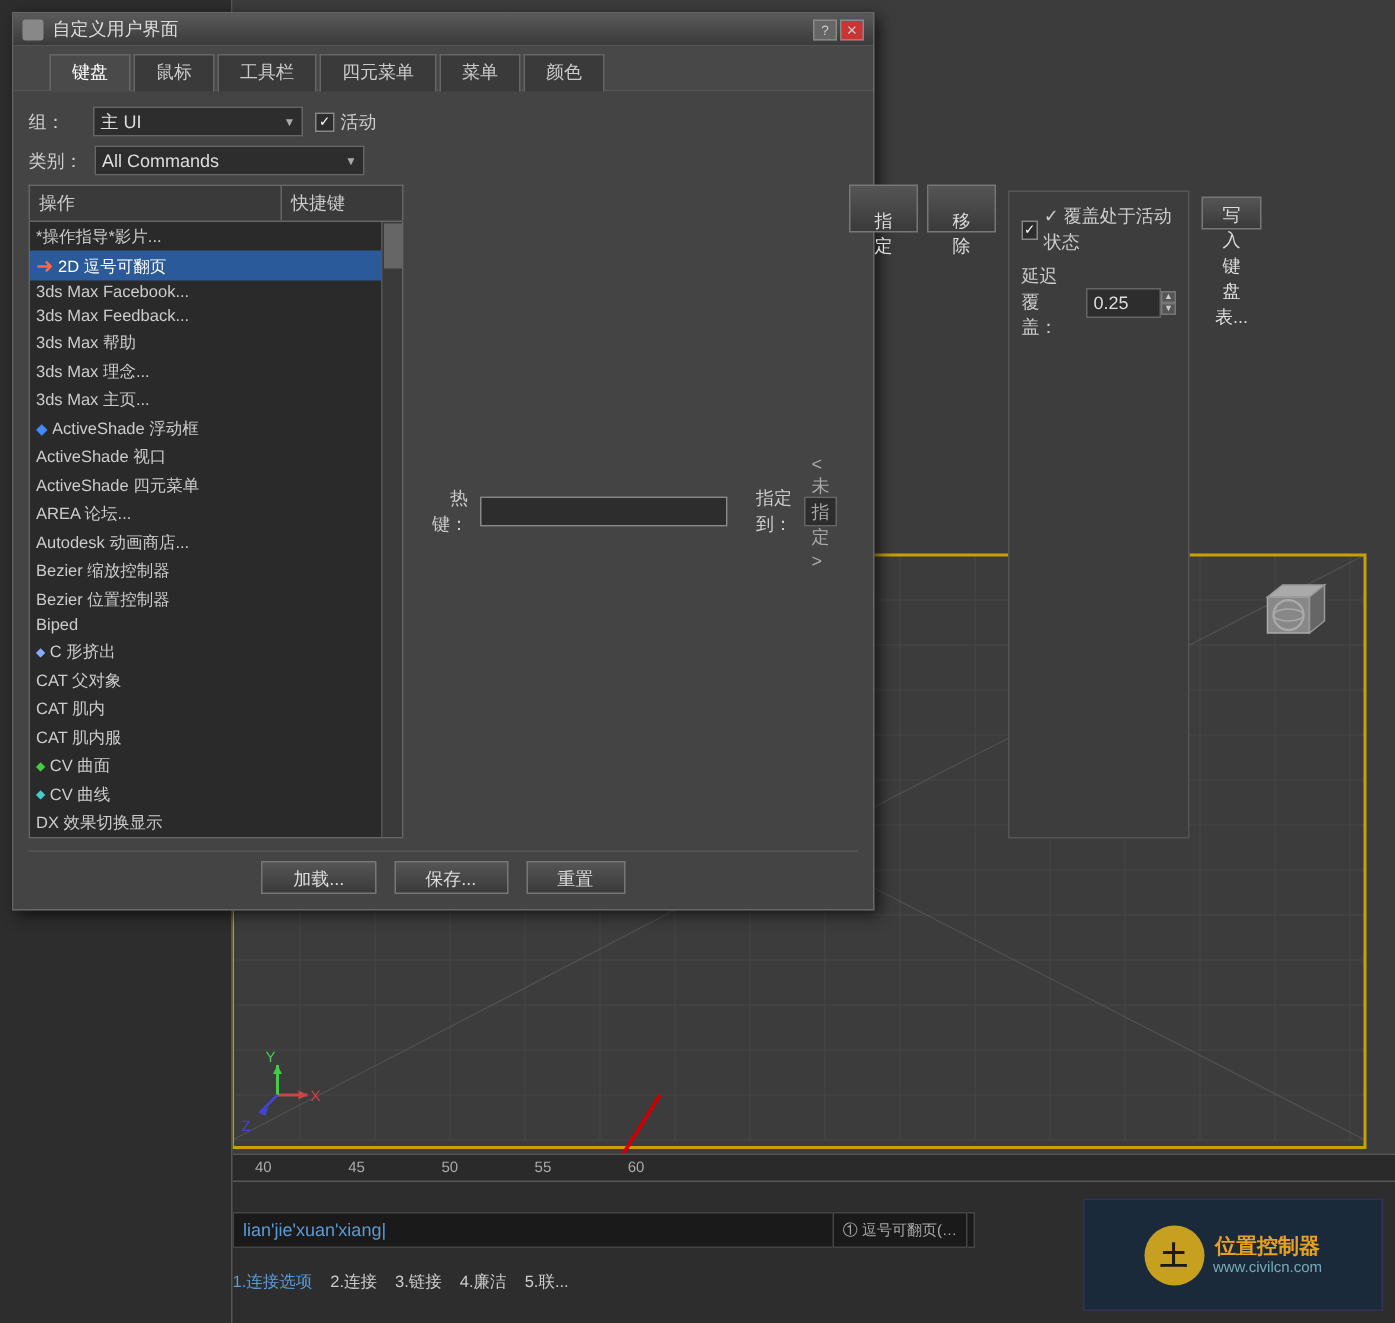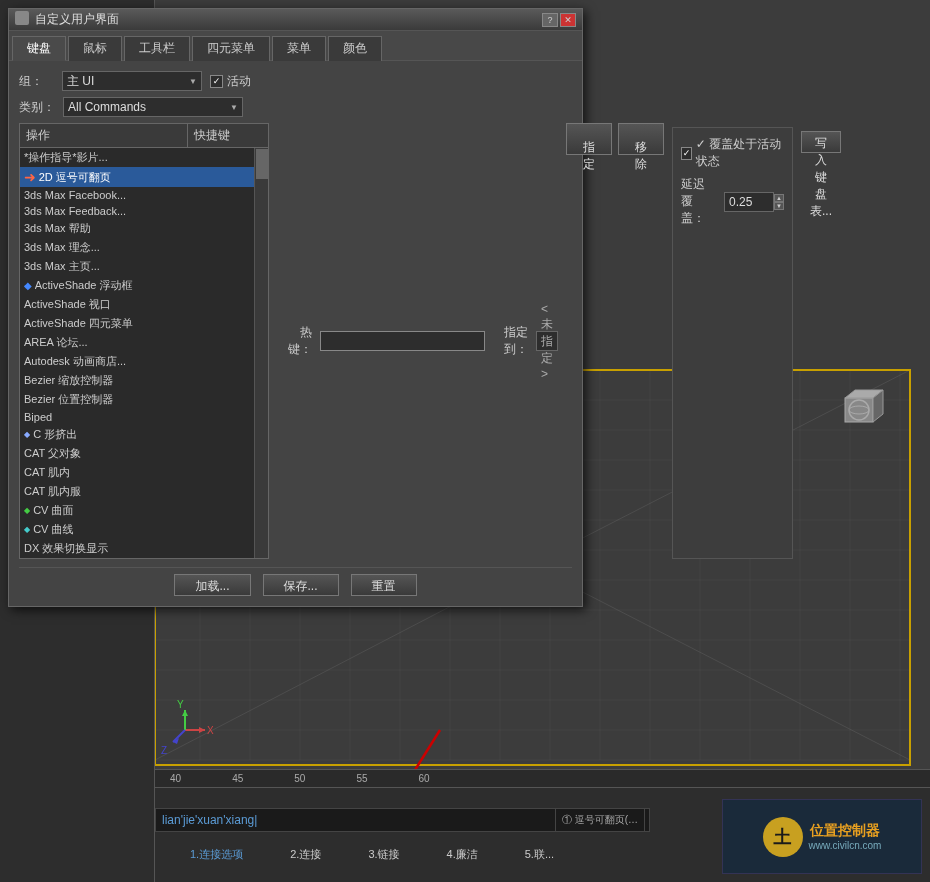--- a/index.html
+++ b/index.html
@@ -82,21 +82,20 @@
       left: 155px;
       right: 280px;
       color: #aaa;
       font-size: 11px;
       display: flex;
       gap: 12px;
     }
 
     .bottom-hint-item {
       color: #ccc;
-      margin-left: 35px;
     }
     .bottom-hint-item.active {
       color: #5b9bd5;
     }
 
     
     .watermark {
       position: absolute;
       bottom: 8px;
       right: 8px;
@@ -140,20 +139,21 @@
       align-items: center;
       justify-content: space-between;
       padding: 0 6px;
       border-bottom: 1px solid #555;
     }
 
     .dialog-title {
       color: #ddd;
       font-size: 12px;
       display: flex;
+      align-items: center;
       gap: 6px;
     }
 
     .title-icon {
       width: 14px;
       height: 14px;
       background: #888;
       border-radius: 2px;
     }
 
@@ -177,21 +177,21 @@
 
     .titlebar-btn.close {
       background: #cc3333;
     }
 
     .dialog-tabs {
       background: #484848;
       display: flex;
       border-bottom: 1px solid #555;
       padding-top: 4px;
-      padding-left: 3px;
+      padding-left: 24px;
       gap: 2px;
     }
 
     .tab-btn {
       padding: 3px 14px;
       background: #3a3a3a;
       border: 1px solid #666;
       border-bottom: none;
       color: #ccc;
       font-size: 12px;

